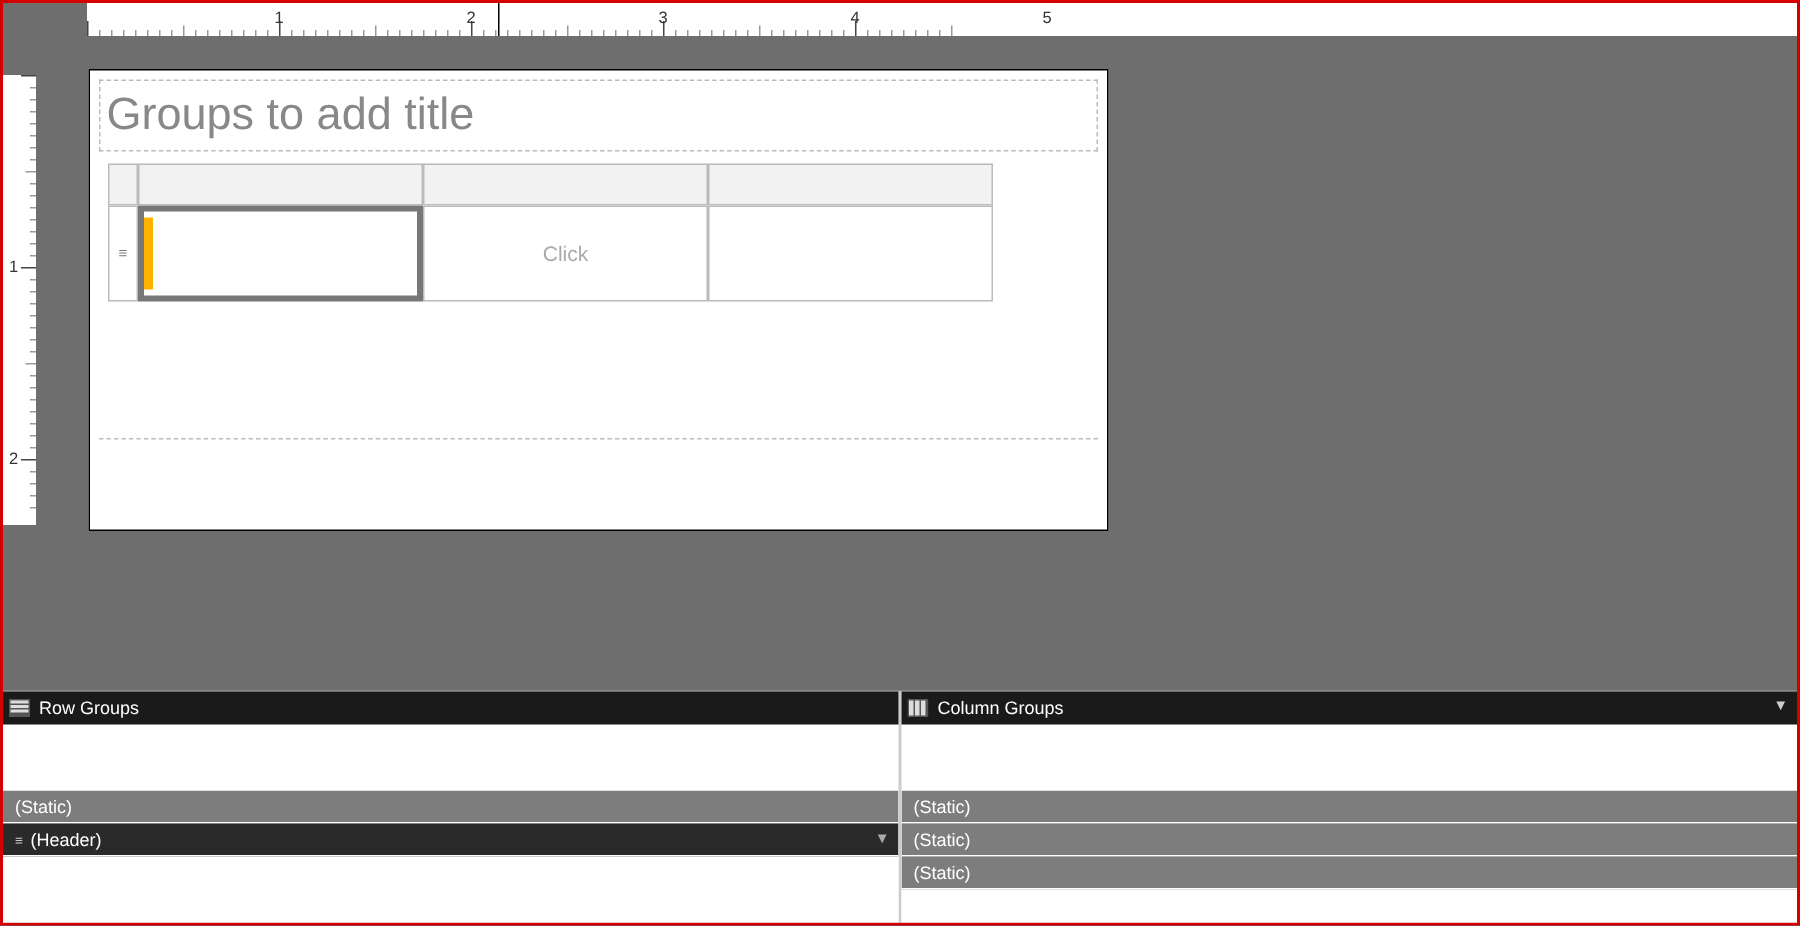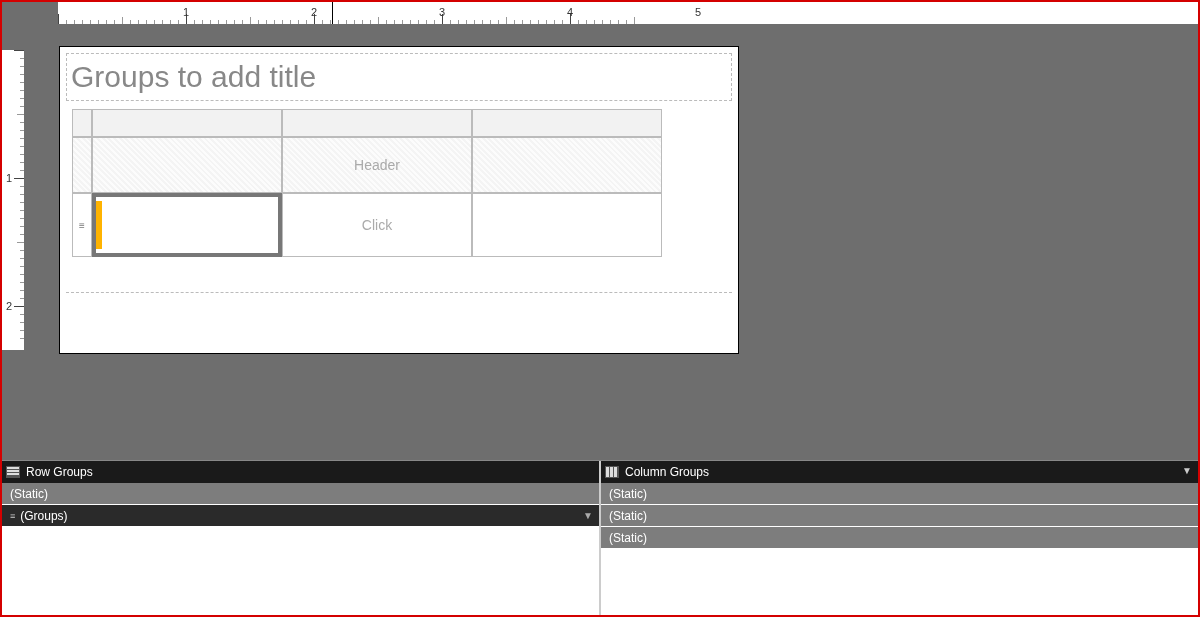--- a/index.html
+++ b/index.html
@@ -52,21 +52,21 @@
   .selected-cell::before { content:""; position:absolute; left:0; top:4px; bottom:4px; width:6px; background:#ffb300; }
 
   .body-divider { position:absolute; left:6px; right:6px; top:245px; border-top:1px dashed #bbb; }
 
   .footer-box { position:absolute; right:6px; bottom:6px; width:230px; height:28px; border:1px dashed #bbb; display:flex; align-items:center; justify-content:center; font-size:13px; color:#222; }
 
   .guide { position:absolute; top:0; height:22px; width:1px; background:#000; left:0; }
 
   
   .groups-panel { position:absolute; left:0; right:0; bottom:0; height:155px; background:#fff; display:flex; border-top:1px solid #888; }
-  .group-col { flex:1; display:flex; flex-direction:column; border-right:2px solid #ccc; }
+  .group-col { flex:1; display:flex; flex-direction:column; border-right:2px solid #ccc;gap:44px; }
   .group-col:last-child { border-right:none; }
   .group-header { height:22px; background:#1a1a1a; color:#fff; font-size:12px; display:flex; align-items:center; padding-left:4px; gap:6px; position:relative; }
   .group-header .dd { position:absolute; right:6px; top:4px; color:#ccc; font-size:10px; }
   .group-list { flex:1; background:#fff; overflow:auto; }
   .group-item { height:22px; background:#7d7d7d; color:#fff; font-size:12px; display:flex; align-items:center; padding-left:8px; border-bottom:1px solid #fff; gap:6px; }
   .group-item.details { background:#2a2a2a; position:relative; }
   .group-item.details .dd { position:absolute; right:6px; color:#aaa; font-size:10px; }
   .grp-icon-svg { flex:none; }
   .details-handle { font-size:9px; color:#ccc; letter-spacing:-1px; }
 </style>
@@ -213,28 +213,20 @@
 
       <div class="tablix">
 
         <div class="tablix-row hdr-row">
           <div class="row-handle corner"></div>
           <div class="col-cell c1"></div>
           <div class="col-cell c2"></div>
           <div class="col-cell c3"></div>
         </div>
 
-        <div class="tablix-row header-band">
-          <div class="row-handle"></div>
-          <div class="col-cell c1"></div>
-          <div class="col-cell c2">
-              <span>Header</span>
-            </div>
-          <div class="col-cell c3"></div>
-        </div>
 
         <div class="tablix-row data-band">
           <div class="row-handle">
               <span>≡</span>
             </div>
           <div class="col-cell c1 selected-cell"></div>
           <div class="col-cell c2">
               <span>Click</span>
             </div>
           <div class="col-cell c3"></div>
@@ -257,21 +249,21 @@
             <rect x="1" y="7" width="12" height="2" fill="#ddd"></rect>
           </svg>
         <span>Row Groups</span>
       </div>
       <div class="group-list" id="rowGroupsList">
           <div class="group-item">
             <span>(Static)</span>
           </div>
           <div class="group-item details">
             <span class="details-handle">≡</span>
-            <span>(Groups)</span>
+            <span>(Header)</span>
             <span class="dd">▼</span>
           </div>
         </div>
     </div>
     <div class="group-col">
       <div class="group-header">
         <svg class="grp-icon-svg" width="14" height="12" viewBox="0 0 14 12">
             <rect x="0" y="0" width="14" height="12" fill="#555"></rect>
             <rect x="1" y="1" width="3" height="10" fill="#ddd"></rect>
             <rect x="5" y="1" width="3" height="10" fill="#ddd"></rect>

